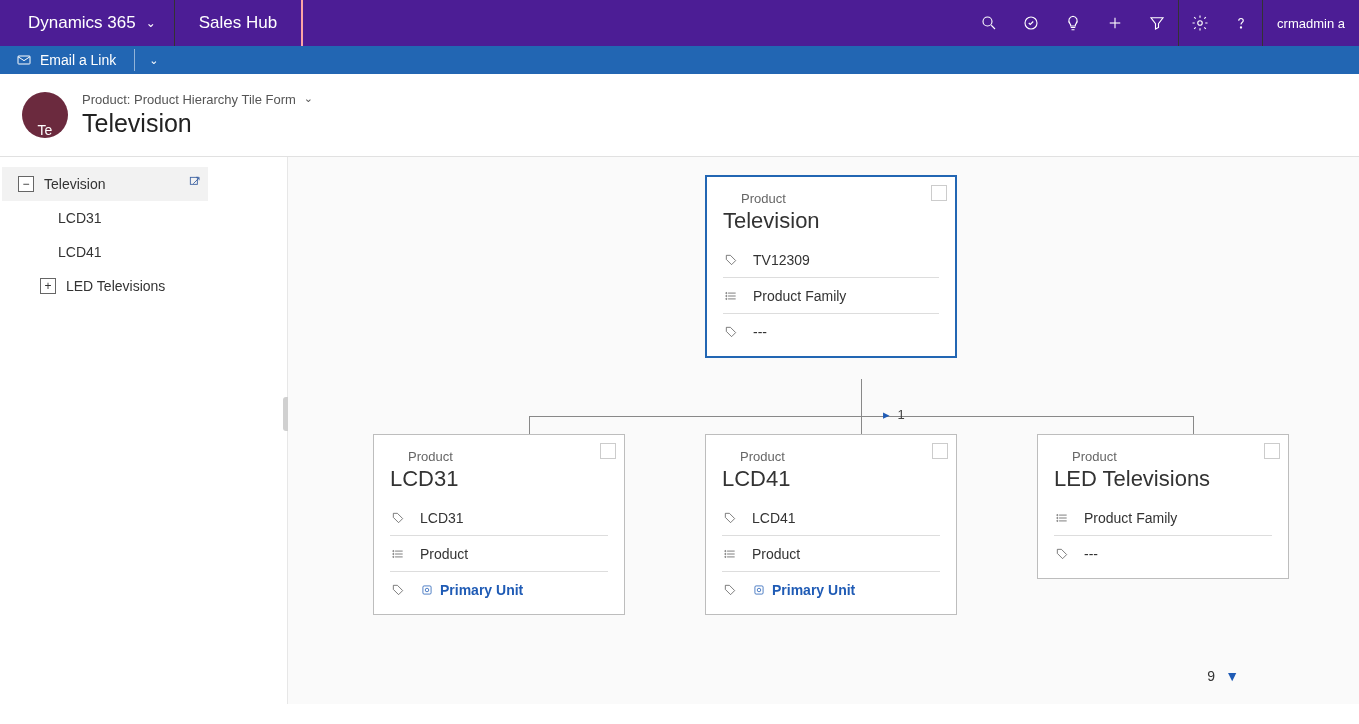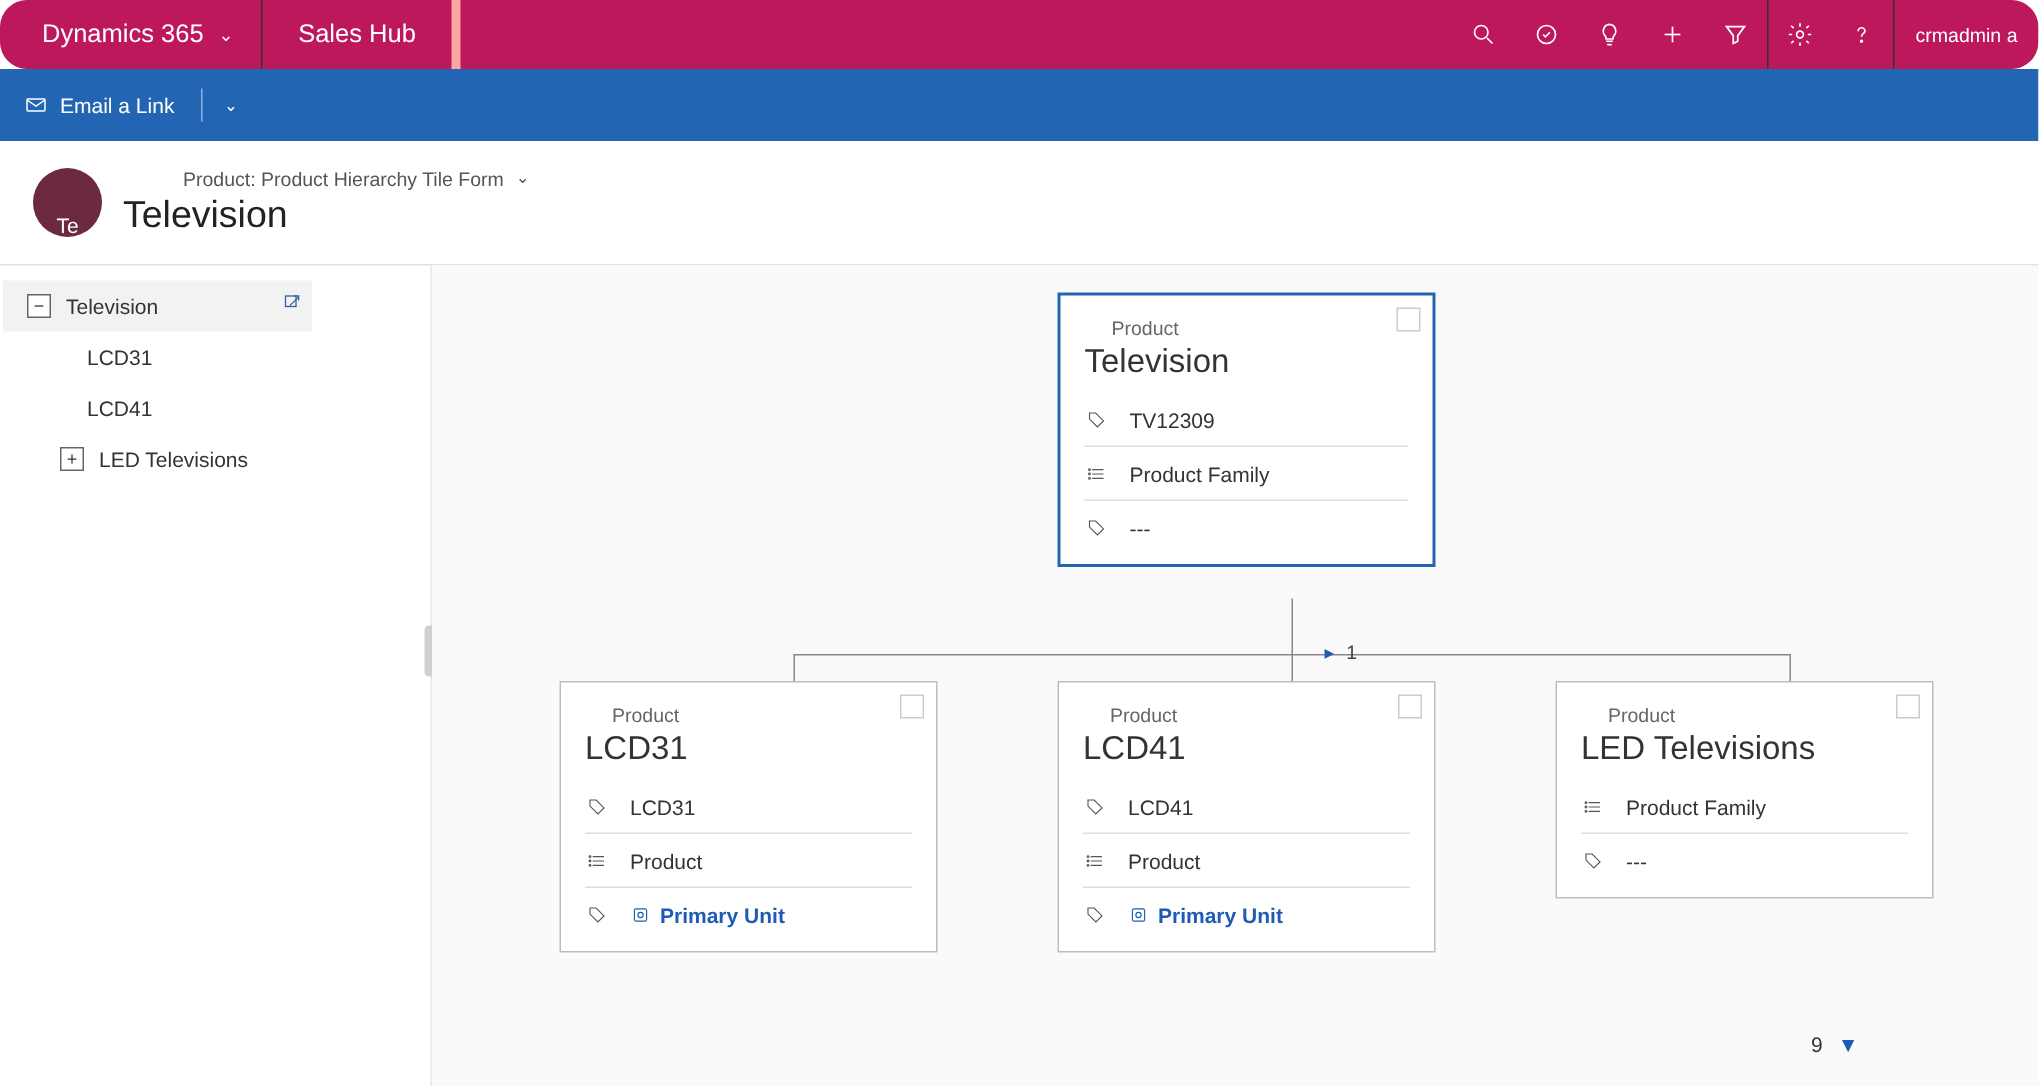--- a/index.html
+++ b/index.html
@@ -1,40 +1,40 @@
 <!DOCTYPE html>
 <html><head>
 <meta charset="utf-8">
 <style>
   * { box-sizing: border-box; }
   body { margin:0; font-family:"Segoe UI",Arial,sans-serif; font-size:14px; color:#333; background:#fff; }
   
   
-  .topbar { height:46px; background:#be185d; color:#fff; display:flex; align-items:stretch;border-radius:18px; }
+  .topbar { height:46px; background:#4c1d95; color:#fff; display:flex; align-items:stretch; }
   .topbar .brand { display:flex; align-items:center; padding:0 18px 0 28px; font-size:17px; border-right:1px solid #333; cursor:pointer; gap:10px;}
   .topbar .brand .chev { font-size:12px;}
-  .topbar .app { display:flex; align-items:center; padding:0 24px; font-size:17px; border-right:6px solid #fca5a5; cursor:pointer; }
+  .topbar .app { display:flex; align-items:center; padding:0 24px; font-size:17px; border-right:2px solid #fca5a5; cursor:pointer; }
   .topbar .spacer { flex:1; }
   .topbar .icons { display:flex; align-items:stretch; }
   .topbar .icons .ic { width:42px; display:flex; align-items:center; justify-content:center; cursor:pointer; border-left:0px solid #333;}
   .topbar .icons .sep { border-left:1px solid #333; }
   .topbar .user { display:flex; align-items:center; padding:14px 14px; font-size:13px; border-left:1px solid #333;}
   .topbar svg { width:18px; height:18px; stroke:#fff; fill:none; stroke-width:1.5; }
   
   
-  .cmdbar { height:48px; background:#2266b3; color:#fff; display:flex; align-items:center; padding:0 16px; gap:12px; }
+  .cmdbar { height:28px; background:#2266b3; color:#fff; display:flex; align-items:center; padding:0 16px; gap:12px; }
   .cmdbar .cmd { display:flex; align-items:center; gap:8px; cursor:pointer; font-size:14px; }
   .cmdbar .split { width:1px; height:22px; background:rgba(255,255,255,0.5); margin:0 2px 0 6px;}
   .cmdbar svg { width:16px; height:16px; stroke:#fff; fill:none; stroke-width:1.5;}
   .cmdbar .chev { font-size:11px; cursor:pointer;}
   
   
   .pagehead { padding:18px 0 18px 22px; display:flex; align-items:center; gap:14px;}
   .pagehead .avatar { width:46px; height:46px; border-radius:50%; background:#6b2a3e; color:#fff; display:flex; align-items:flex-end; justify-content:center; font-size:14px;}
-  .pagehead .texts .crumb { font-size:13px; color:#555; display:flex; align-items:flex-start; gap:8px; cursor:pointer;margin-left:40px;}
+  .pagehead .texts .crumb { font-size:13px; color:#555; display:flex; align-items:flex-start; gap:8px; cursor:pointer;}
   .pagehead .texts .title { font-size:25px; color:#222; margin-top:2px;}
   .pagehead .chev { font-size:11px; color:#555;}
   
   
   .content { display:flex; border-top:1px solid #e1e1e1; height:calc(100vh - 46px - 44px - 86px); min-height:530px;}
   .tree { width:288px; border-right:1px solid #e7e7e7; padding-top:10px; position:relative;}
   .tree .grip { position:absolute; right:-4px; top:240px; width:8px; height:34px; background:#d0d0d0; border-radius:3px;}
   .tree .node { display:flex; align-items:center; height:34px; font-size:14px; color:#333; cursor:pointer; position:relative;}
   .tree .node .toggle { width:16px; height:16px; border:1px solid #666; display:flex; align-items:center; justify-content:center; font-size:12px; line-height:1; margin-right:10px; color:#333; background:#fff;}
   .tree .node.root { padding-left:16px; background:#f2f2f2; width:206px; margin-left:2px;}

